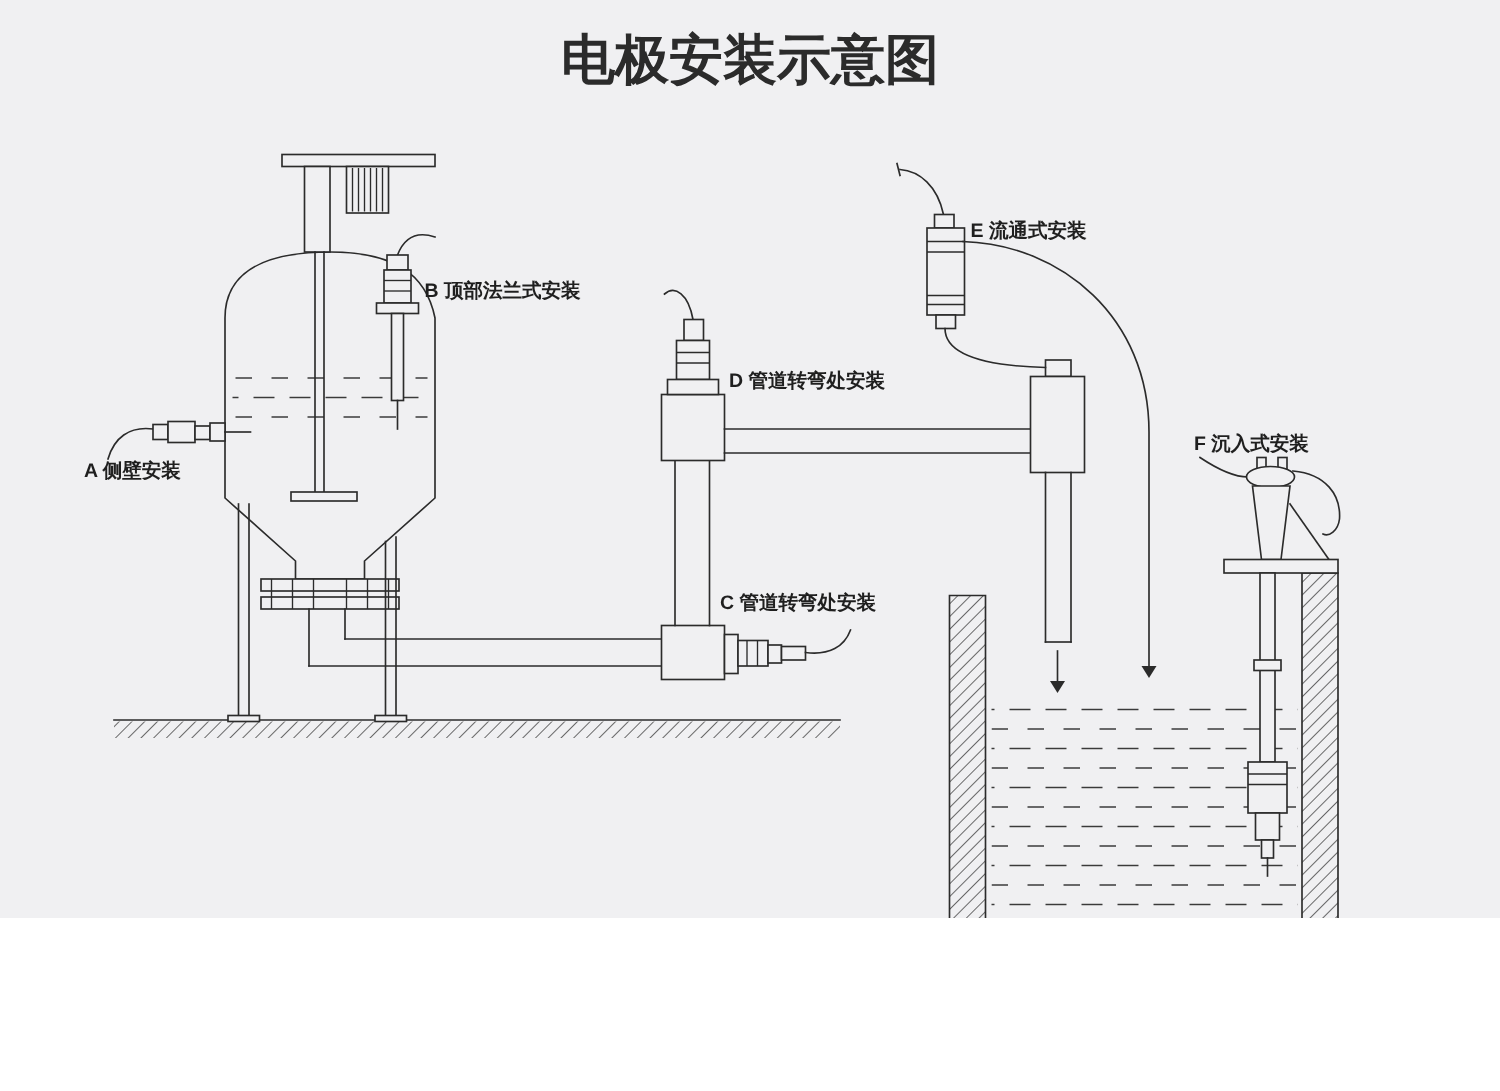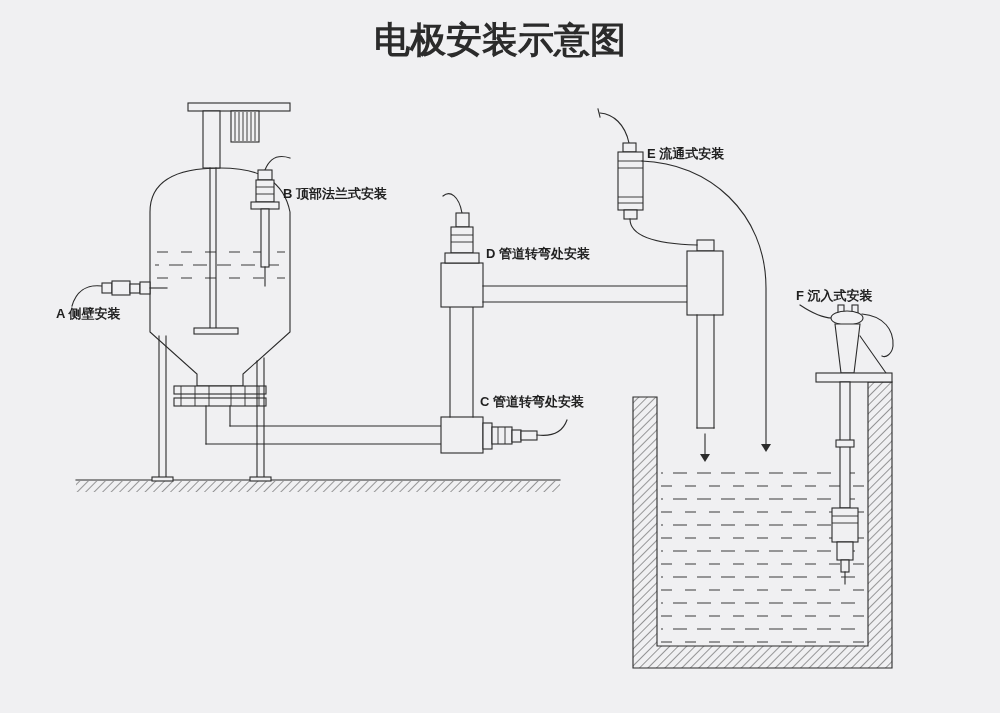--- a/index.html
+++ b/index.html
@@ -1,17 +1,17 @@
 <!DOCTYPE html>
 <html style="--line: #2b2b2b; --bg: #f0f0f2;"><head>
 <meta charset="utf-8">
 <style>
   html,body{margin:0;padding:0;background:#ffffff;}
   .page{
-    position:relative;width:1000px;height:713px;overflow:hidden;
+    position:relative;width:1000px;height:612px;overflow:hidden;
     background:var(--bg,#f0f0f2);
     font-family:"Liberation Sans",sans-serif;
   }
   svg.diagram{position:absolute;left:0;top:0;}
   .ln{stroke:var(--line,#2b2b2b);stroke-width:1.1;fill:none;stroke-linecap:square;}
   .thin{stroke:var(--line,#2b2b2b);stroke-width:0.9;fill:none;}
   .fillbg{fill:var(--bg,#f0f0f2);}
   .solid{fill:var(--line,#2b2b2b);stroke:none;}
   text.lbl{font-family:"Liberation Sans",sans-serif;font-size:13px;font-weight:700;fill:#1f1f1f;}
   text.ttl{font-family:"Liberation Sans",sans-serif;font-size:36px;font-weight:700;fill:#2b2b2b;}

